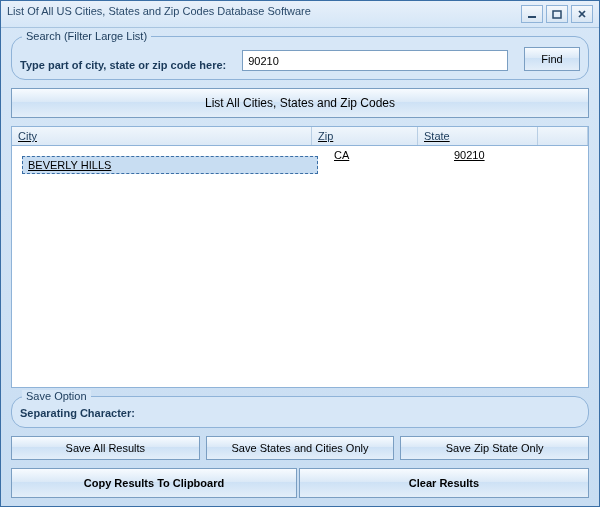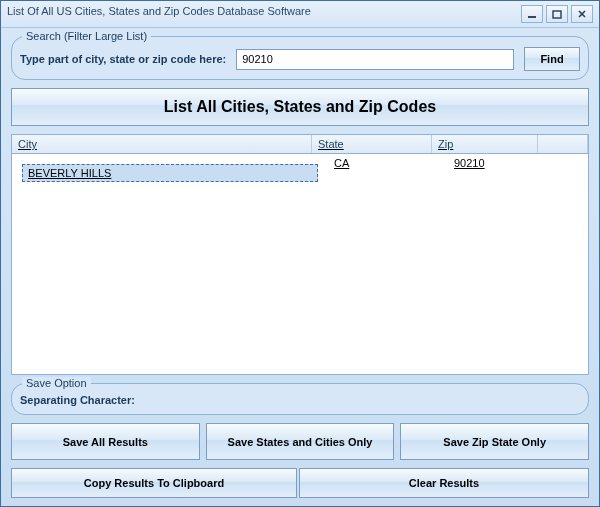--- a/index.html
+++ b/index.html
@@ -44,41 +44,41 @@
       background: #d7e7f7;
     }
     .groupbox .legend {
       position: absolute;
       top: -7px; left: 10px;
       background: #d7e7f7;
       padding: 0 4px;
       color: #1a3a5a;
     }
 
-    .search-row { display: flex; align-items: center; gap: 10px; }
+    .search-row { display: flex; align-items: flex-end; gap: 16px; }
     .search-label { font-weight: bold; color: #1a3a5a; }
     .search-input {
       flex: 1;
       background: #fff; border: 1px solid #7a9ec2;
       padding: 3px 5px; height: 21px;
       outline: none;
     }
     .btn {
       background: linear-gradient(to bottom, #f7fbff, #dbe9f7 45%, #cde1f5 46%, #e3eef9);
       border: 1px solid #7a9ec2;
       padding: 4px 8px;
       cursor: pointer;
       color: #000;
       display: inline-flex; align-items: center; justify-content: center;
     }
-    .btn-find { width: 56px; height: 24px; font-weight: bold; }
+    .btn-find { width: 56px; height: 24px; font-weight: normal; }
 
     .btn-list-all {
-      width: 100%; height: 38px;
-      font-weight: bold; font-size: 16px;
+      width: 100%; height: 30px;
+      font-weight: normal; font-size: 12px;
     }
 
     .grid-container {
       border: 1px solid #8fb3d8;
       background: #fff;
       flex: 1;
       display: flex; flex-direction: column;
       min-height: 0;
       text-decoration: underline;
     }
@@ -119,21 +119,21 @@
       cursor: pointer;
     }
     .dropdown::after {
       content: ""; position: absolute; right: 5px; top: 7px;
       border-left: 4px solid transparent;
       border-right: 4px solid transparent;
       border-top: 5px solid #2a4a6a;
     }
 
     .button-row { display: flex; gap: 6px; }
-    .button-row .btn { flex: 1; height: 37px; font-weight: bold; }
+    .button-row .btn { flex: 1; height: 24px; font-weight: normal; }
     .button-row2 { display: flex; gap: 2px; }
     .button-row2 .btn { flex: 1; height: 30px; font-weight: bold; }
     .btn-copy { flex: 0 0 calc(50% - 3px) !important; }
     .btn-clear { flex: 1; }
   </style>
 </head>
 <body>
 
 <div class="window">
 
@@ -166,22 +166,22 @@
         <input class="search-input" value="90210" style="">
         <button class="btn btn-find">Find</button>
       </div>
     </div>
 
     <button class="btn btn-list-all">List All Cities, States and Zip Codes</button>
 
     <div class="grid-container">
       <div class="grid-header">
         <div class="col col-city">City</div>
+        <div class="col col-zip">Zip</div>
         <div class="col col-state">State</div>
-        <div class="col col-zip">Zip</div>
         <div class="col col-pad"></div>
       </div>
       <div class="grid-body">
         <div class="grid-row">
           <div class="cell cell-city selected-cell">BEVERLY HILLS</div>
           <div class="cell cell-state">CA</div>
           <div class="cell cell-zip">90210</div>
         </div>
       </div>
     </div>

